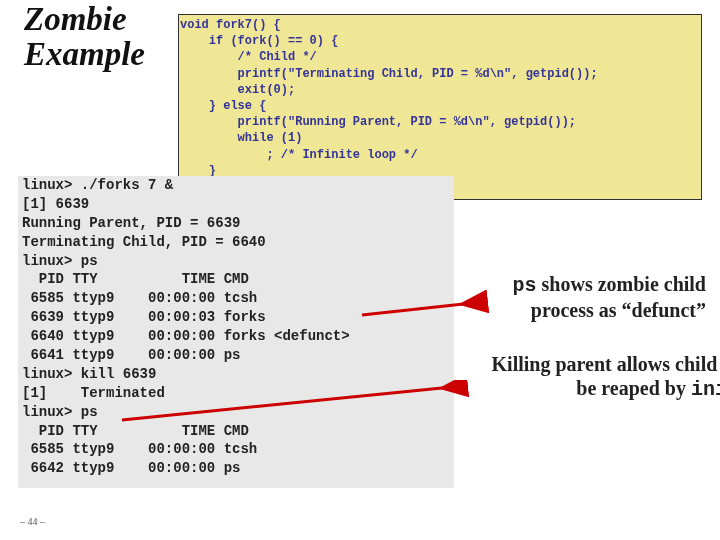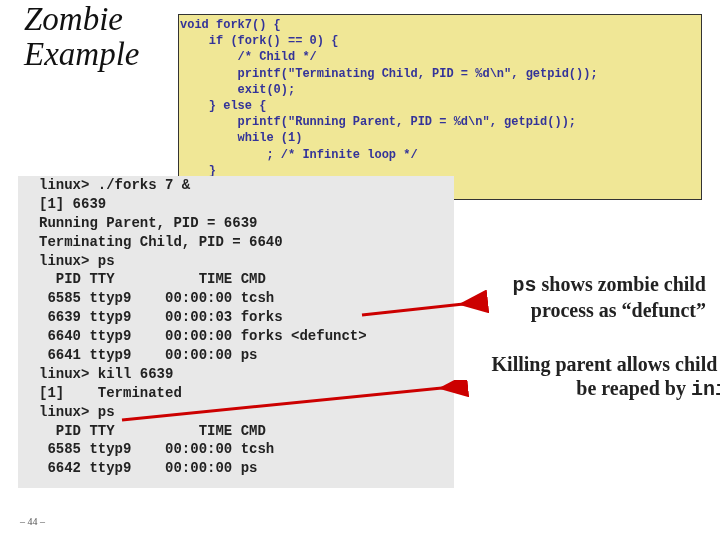--- a/index.html
+++ b/index.html
@@ -11,21 +11,21 @@
     font-family: "Times New Roman", serif;
     position: relative;
     overflow: hidden;
   }
   .title {
     position: absolute;
     left: 24px;
     top: 2px;
     font-size: 33px;
     font-style: italic;
-    font-weight: normal;
+    font-weight: bold;
     color: #111;
     line-height: 1.05;
     white-space: pre;
   }
   .code-box {
     position: absolute;
     left: 178px;
     top: 14px;
     width: 524px;
     background: #f0e796;
@@ -44,21 +44,21 @@
     left: 18px;
     top: 176px;
     width: 436px;
     background: #e8e8e8;
     font-family: "Courier New", monospace;
     font-weight: bold;
     font-size: 14px;
     color: #222;
     line-height: 1.35;
     white-space: pre;
-    padding: 0 4px 10px 21px;
+    padding: 0 4px 10px 4px;
     box-sizing: border-box;
   }
   .annot {
     position: absolute;
     font-family: "Times New Roman", serif;
     font-weight: bold;
     color: #222;
     font-size: 20px;
     text-align: right;
     line-height: 1.2;

